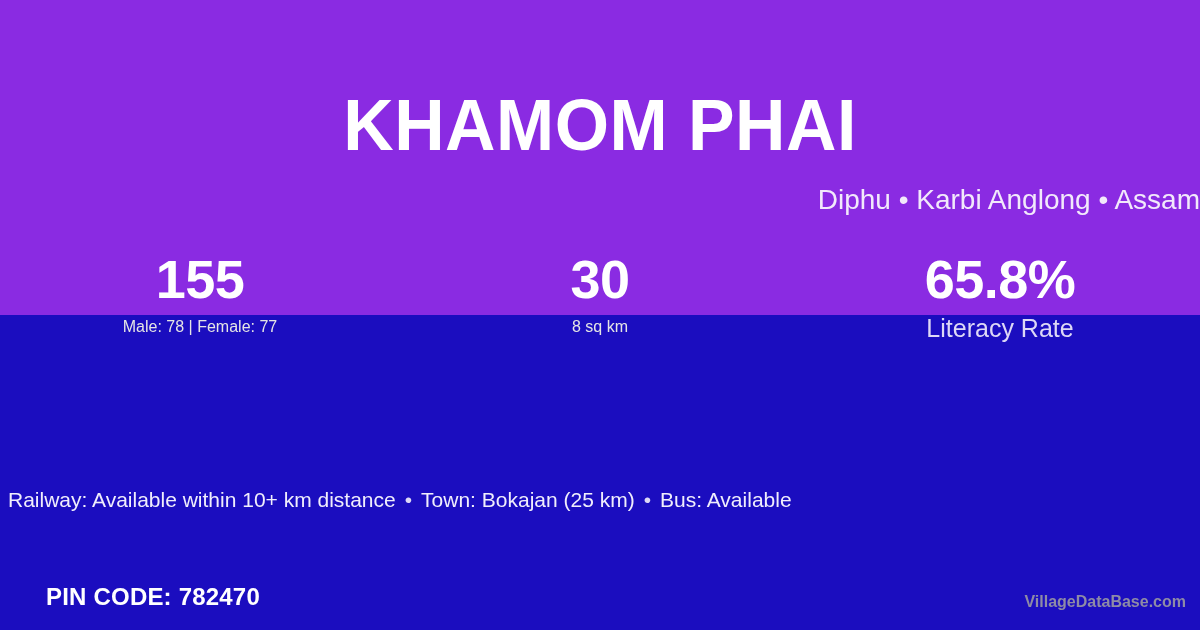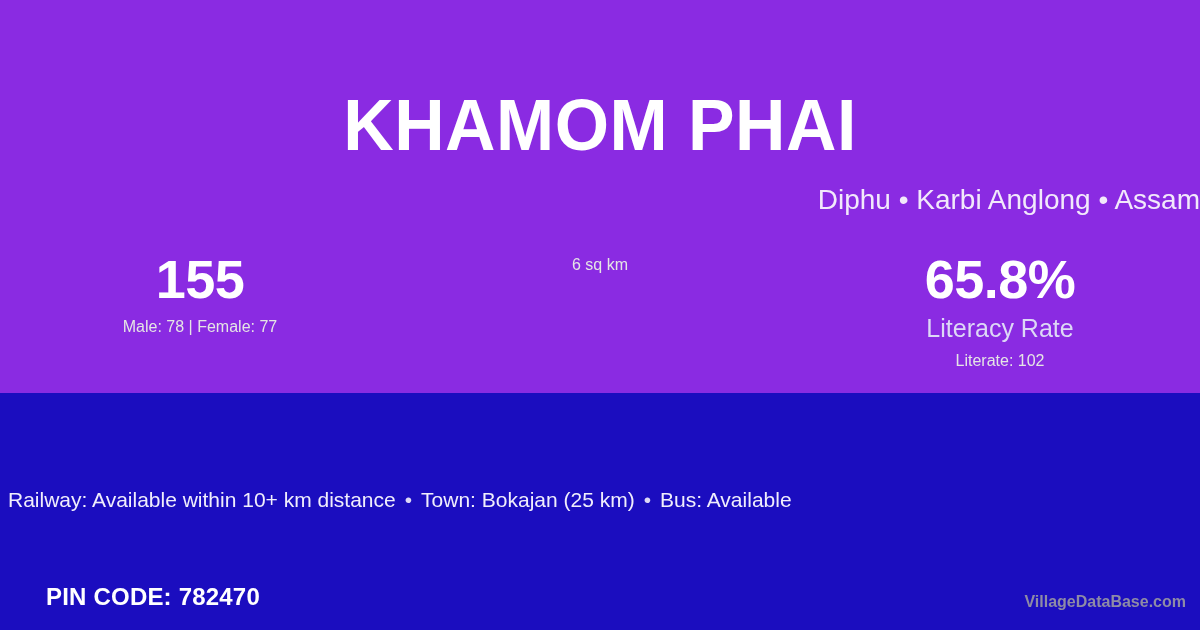--- a/index.html
+++ b/index.html
@@ -23,21 +23,21 @@
     background: #1b0dbf;
     overflow: hidden;
   }
 
   
   .hero {
     position: absolute;
     left: 0;
     top: 0;
     width: 1200px;
-    height: 393px;
+    height: 315px;
     background: #8a2be2;
   }
 
   .village-title {
     position: absolute;
     left: 0;
     top: 82px;
     width: 1200px;
     text-align: center;
     color: #ffffff;
@@ -166,27 +166,27 @@
   </div>
 
   <div class="stats">
 
     <div class="stat">
       <div class="stat-value">155</div>
       <div class="stat-sub">Male: 78 | Female: 77</div>
     </div>
 
     <div class="stat">
-      <div class="stat-sub">6 sq km</div>
+      <div class="stat-value">30</div>
+      <div class="stat-sub">8 sq km</div>
     </div>
 
     <div class="stat">
       <div class="stat-value">65.8%</div>
       <div class="stat-label">Literacy Rate</div>
-      <div class="stat-sub">Literate: 102</div>
     </div>
 
   </div>
 
   <div class="amenities">
     <span>Railway: Available within 10+ km distance</span><span class="sep">•</span><span>Town: Bokajan (25 km)</span><span class="sep">•</span><span>Bus: Available</span>
   </div>
 
   <div class="footer">
     <div class="pin-code">PIN CODE: 782470</div>

